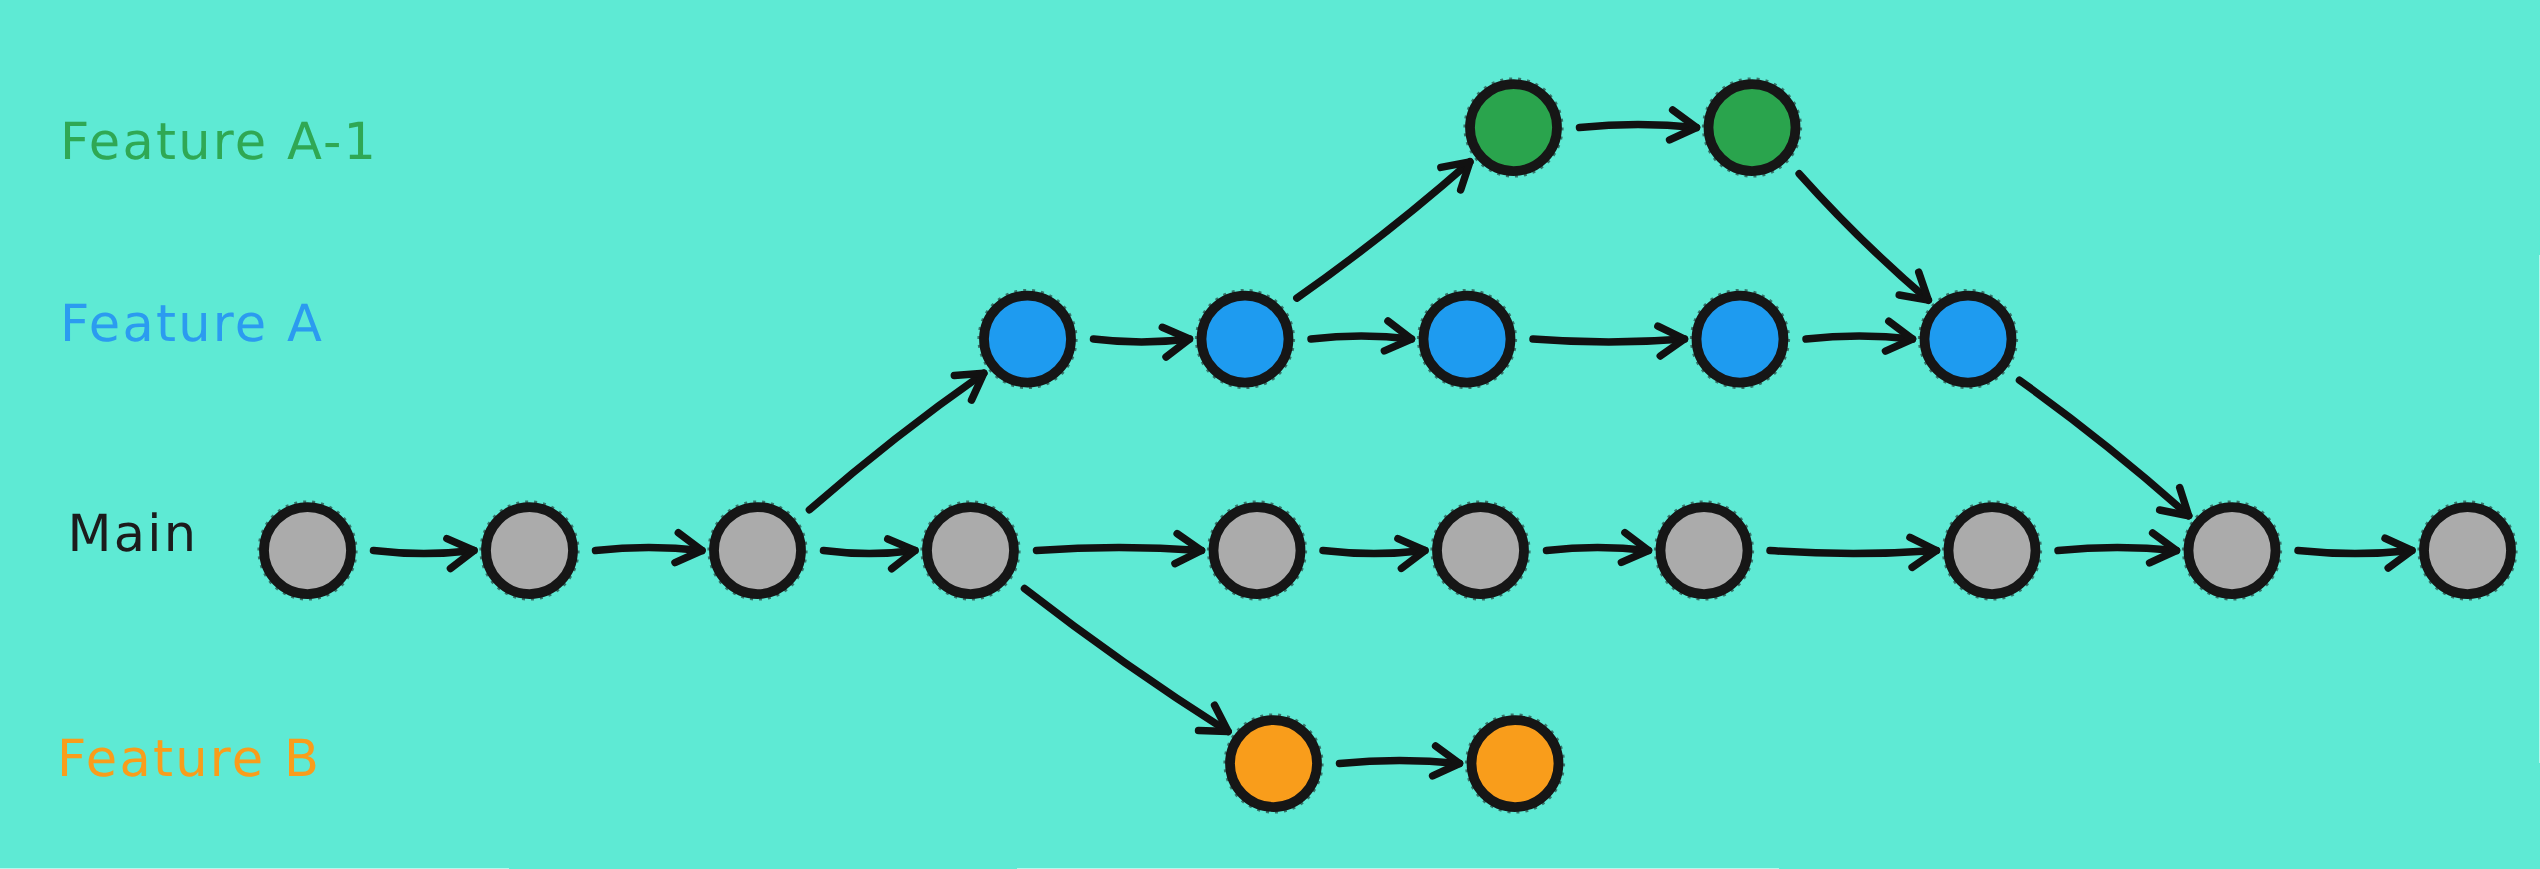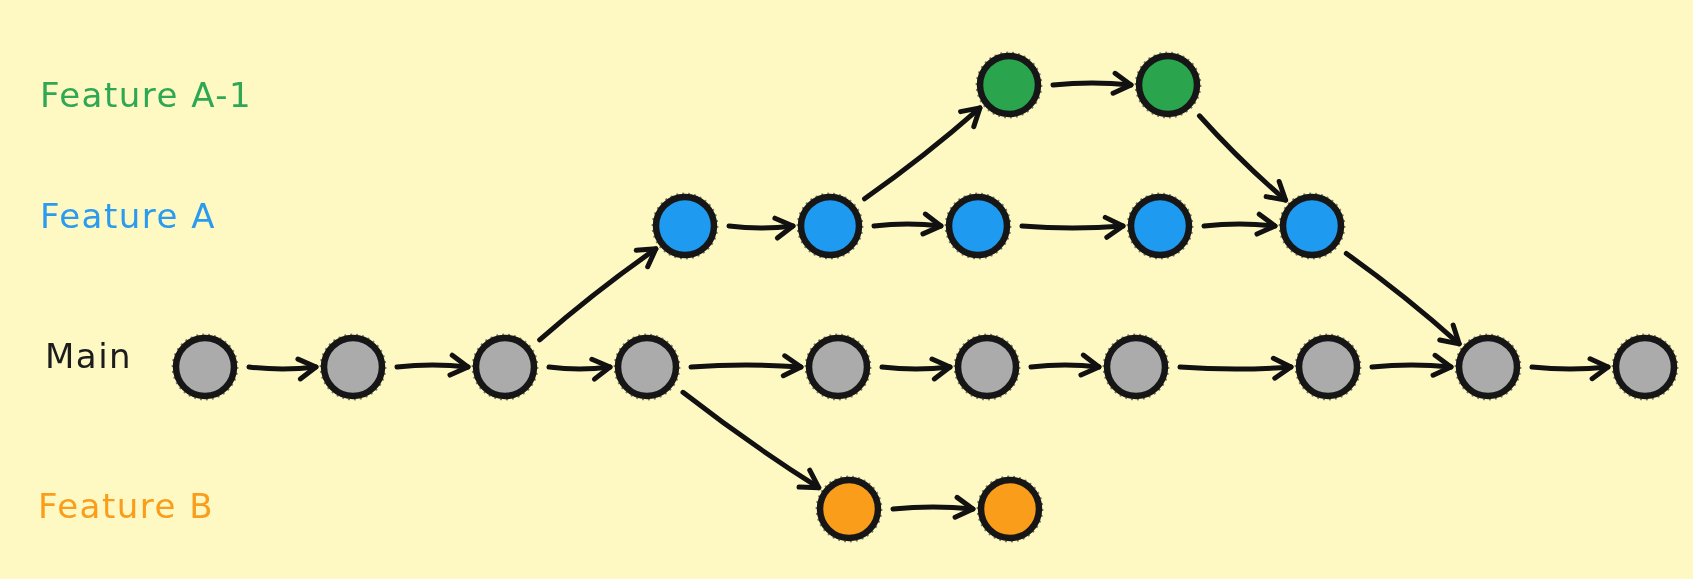--- a/index.html
+++ b/index.html
@@ -4,21 +4,21 @@
 <style>
   html, body {
     margin: 0; padding: 0;
     background: #ffffff;
     font-family: "DejaVu Sans", "Liberation Sans", sans-serif;
   }
   .canvas {
     position: relative;
     width: 1693px;
     height: 579px;
-    background: #fef9c3;
+    background: #5eead4;
     overflow: hidden;
   }
   svg { display: block; }
   text.branch-label {
     font-family: "DejaVu Sans", "Liberation Sans", sans-serif;
     font-size: 34px;
     letter-spacing: 1.5px;
     font-weight: 500;
   }
 </style>

